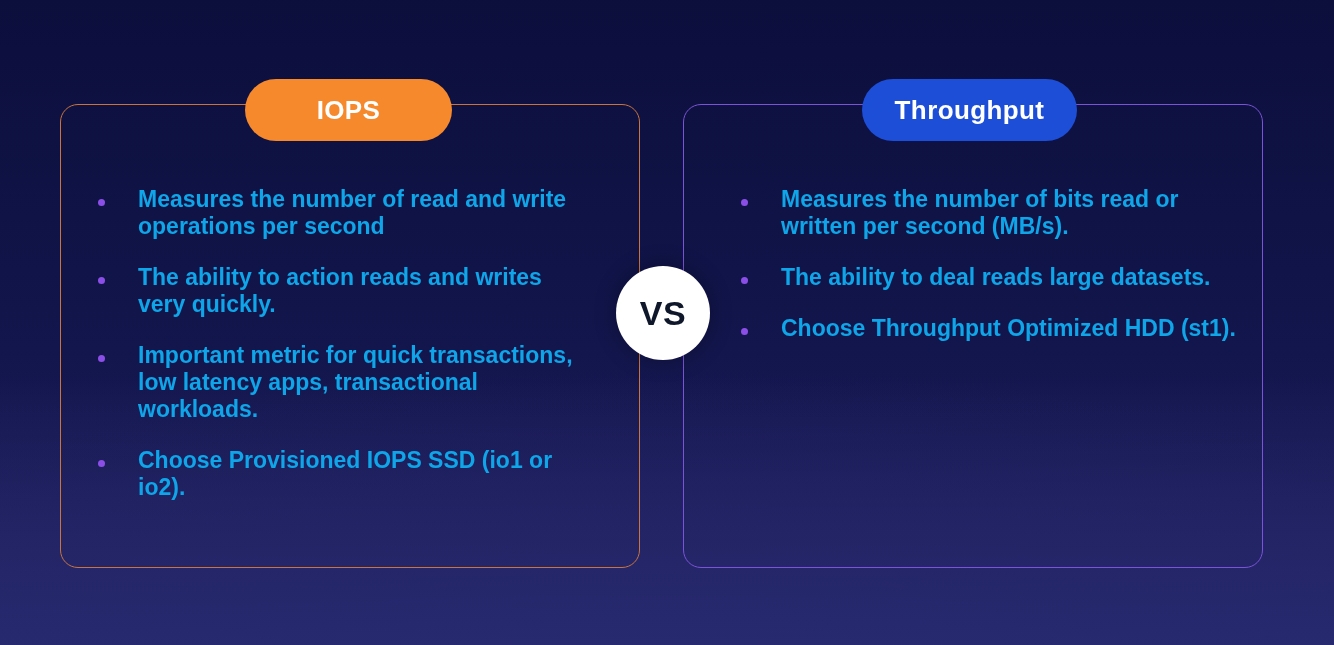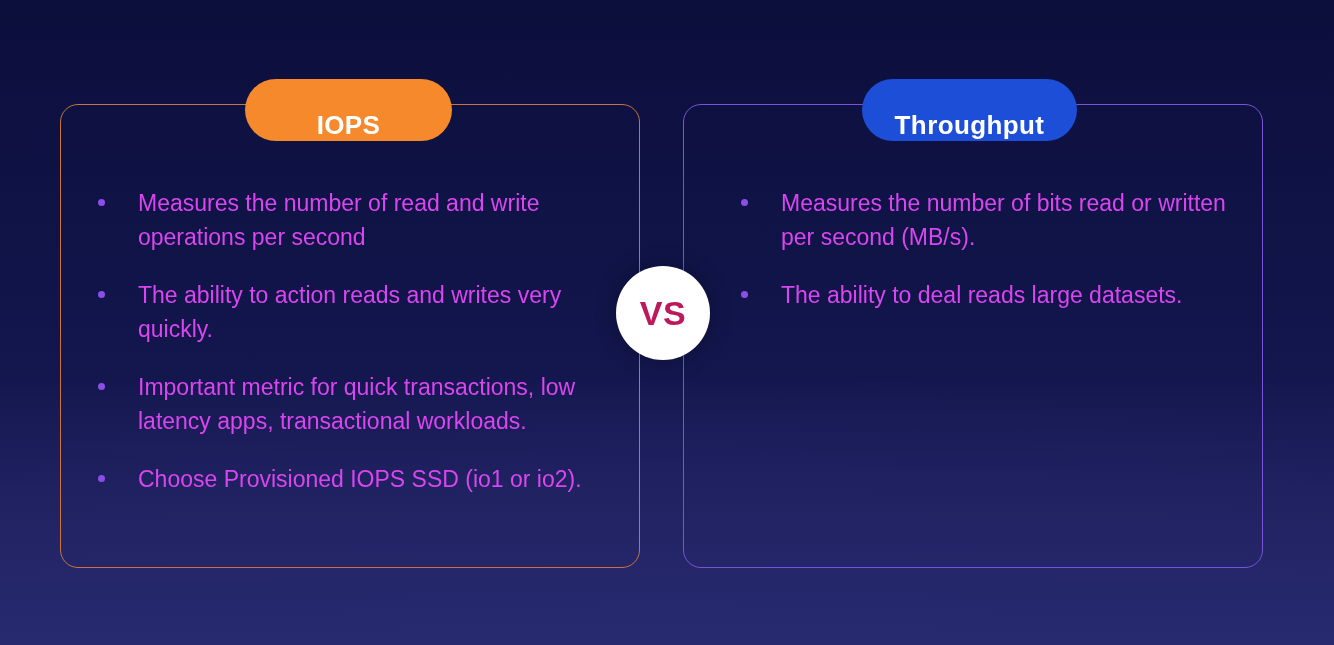--- a/index.html
+++ b/index.html
@@ -43,21 +43,21 @@
   .card-throughput {
     left:683px; top:104px; width:580px; height:464px;
     border:1.6px solid #7c52d8;
   }
 
   
   .pill {
     position:absolute;
     height:62px;
     border-radius:34px;
-    display:flex; align-items:flex-end; justify-content:center;
+    display:flex; align-items:center; justify-content:center;
     color:#ffffff;
     font-size:26px;
     font-weight:bold;
     letter-spacing:0.4px;
     z-index:5;
     white-space:nowrap;
   }
   .pill-iops {
     left:245px; top:79px; width:207px;
     background:#f5892c;
@@ -86,35 +86,35 @@
     flex:0 0 auto;
     width:7px; height:7px;
     border-radius:50%;
     background:#8b4fe8;
     margin-top:13px;
     margin-right:33px;
   }
 
   .bullet-text {
     flex:1 1 auto;
-    color:#d946ef;
+    color:#0ea5e9;
     font-size:23px;
-    line-height:34px;
-    font-weight:normal;
+    line-height:27px;
+    font-weight:bold;
   }
 
   
   .vs-badge {
     position:absolute;
     left:616px; top:266px;
     width:94px; height:94px;
     border-radius:50%;
     background:#ffffff;
     display:flex; align-items:center; justify-content:center;
-    color:#be185d;
+    color:#0f172a;
     font-size:34px;
     font-weight:bold;
     letter-spacing:0.5px;
     z-index:10;
     box-shadow:0 0 22px rgba(0,0,0,0.30);
   }
 </style>
 </head>
 <body>
 
@@ -156,19 +156,23 @@
 
   <div class="list list-throughput">
     <div class="bullet-row">
       <span class="dot"></span>
       <span class="bullet-text">Measures the number of bits read or written per second (MB/s).</span>
     </div>
     <div class="bullet-row">
       <span class="dot"></span>
       <span class="bullet-text">The ability to deal reads large datasets.</span>
     </div>
+    <div class="bullet-row">
+      <span class="dot"></span>
+      <span class="bullet-text">Choose Throughput Optimized HDD (st1).</span>
+    </div>
   </div>
 
   <div class="vs-badge">
     <span>VS</span>
   </div>
 
 </div>
 
 </body></html>

